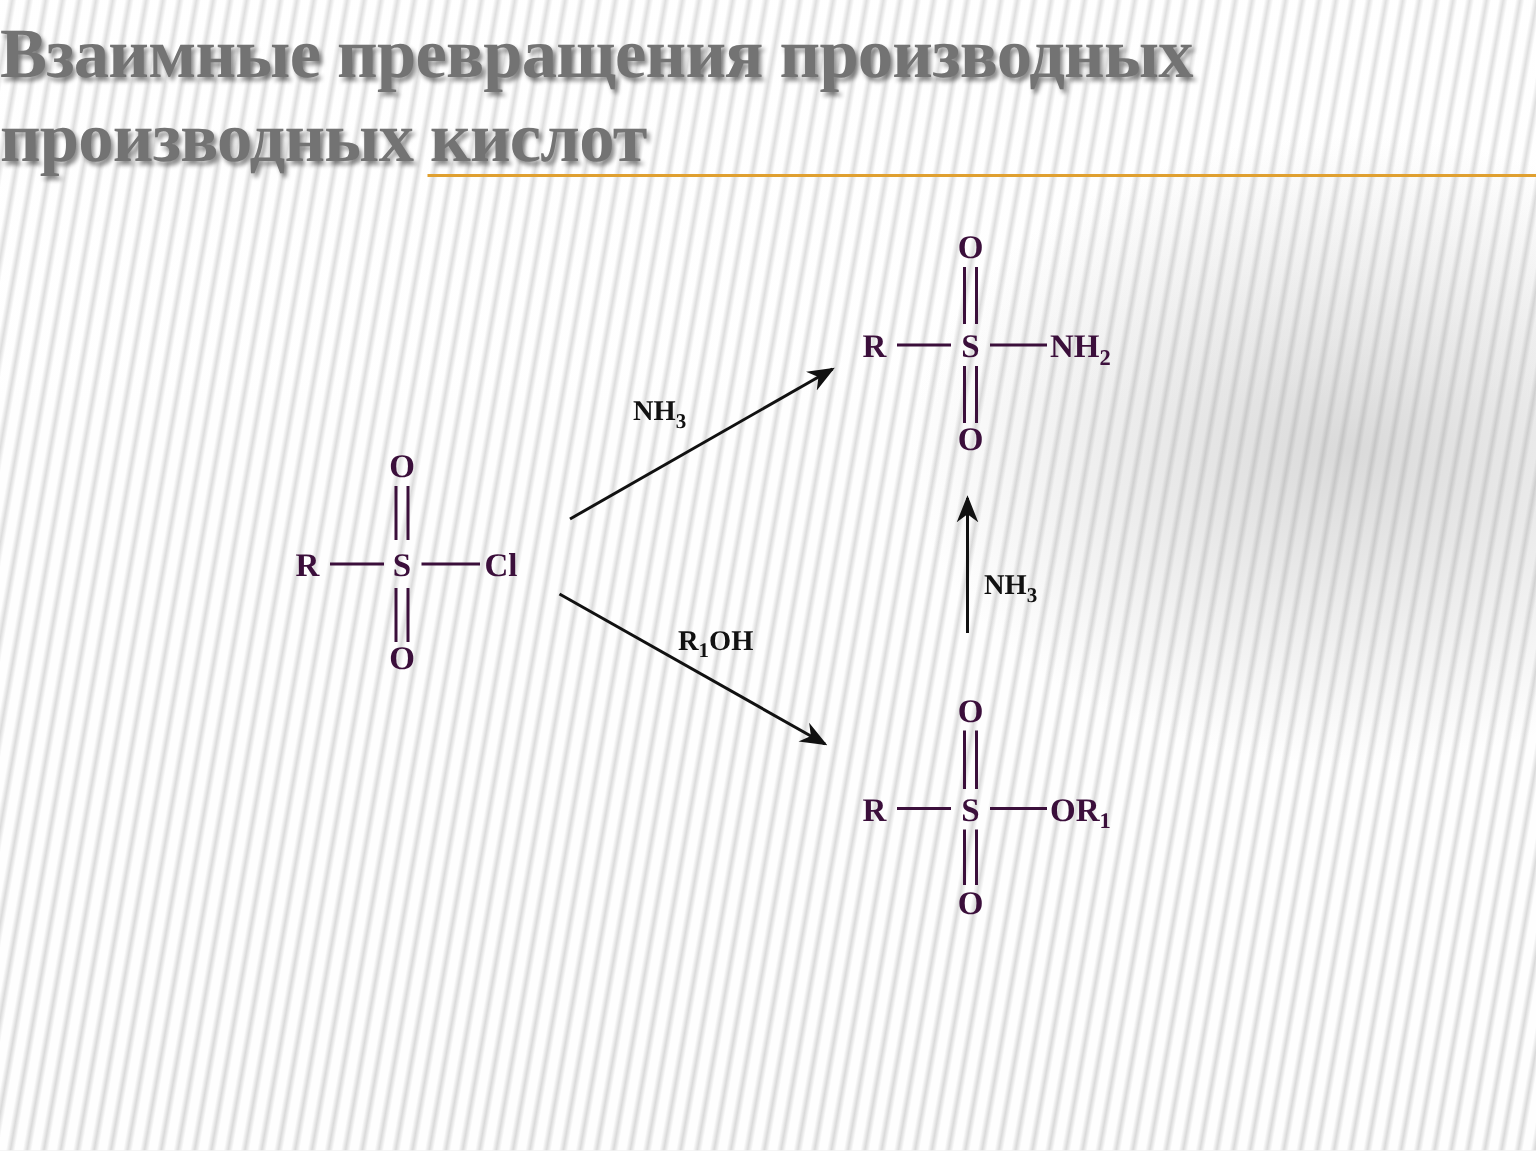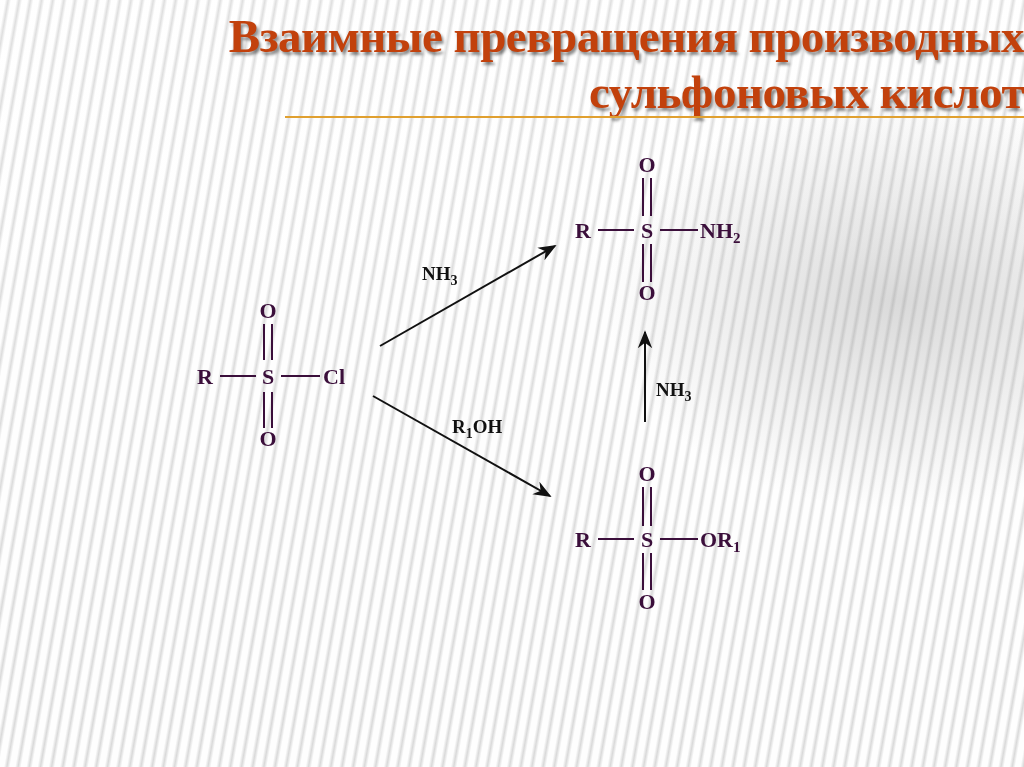--- a/index.html
+++ b/index.html
@@ -10,41 +10,41 @@
   }
   .bg {
     position: absolute; inset: 0;
     background:
       radial-gradient(ellipse 420px 300px at 900px 300px, rgba(150,150,150,0.35), rgba(150,150,150,0) 70%),
       repeating-linear-gradient(100deg, rgba(255,255,255,0.95) 0px, rgba(255,255,255,0.95) 5px, rgba(205,205,205,0.6) 8px, rgba(255,255,255,0.95) 11px),
       linear-gradient(180deg, #fafafa 0%, #ececec 100%);
   }
   .title {
     position: absolute; left: 0; width: 1024px; top: 8px;
-    text-align: right; color: #c2410c;
+    text-align: left; color: #737373;
     font-family: "Liberation Serif", serif; font-weight: bold;
     font-size: 47px; line-height: 56px; letter-spacing: -0.5px;
     text-shadow: 2px 3px 3px rgba(0,0,0,0.45);
   }
   .rule {
     position: absolute; left: 285px; top: 116px; width: 740px; height: 2px;
     background: #e0a030;
   }
   svg.diagram { position: absolute; left: 0; top: 0; }
   .atom { font-family: "Liberation Serif", serif; font-weight: bold; fill: #3b0f3b; font-size: 22px; }
   .reag { font-family: "Liberation Serif", serif; font-weight: bold; fill: #111; font-size: 19px; }
 </style>
 </head>
 <body>
 
 <div class="bg"></div>
 
 <div class="title">
   <div>Взаимные превращения производных</div>
-  <div>сульфоновых кислот</div>
+  <div>производных кислот</div>
 </div>
 <div class="rule"></div>
 
 <svg class="diagram" width="1024" height="767">
   <defs>
     <marker id="ah" viewBox="0 0 10 10" refX="9" refY="5" markerWidth="10" markerHeight="10" markerUnits="userSpaceOnUse" orient="auto">
       <path d="M0,1 L10,5 L0,9 L3,5 z" fill="#111"></path>
     </marker>
     <marker id="ah2" viewBox="0 0 10 10" refX="9" refY="5" markerWidth="18" markerHeight="18" markerUnits="userSpaceOnUse" orient="auto">
       <path d="M0,1 L10,5 L0,9 L3,5 z" fill="#111"></path>

